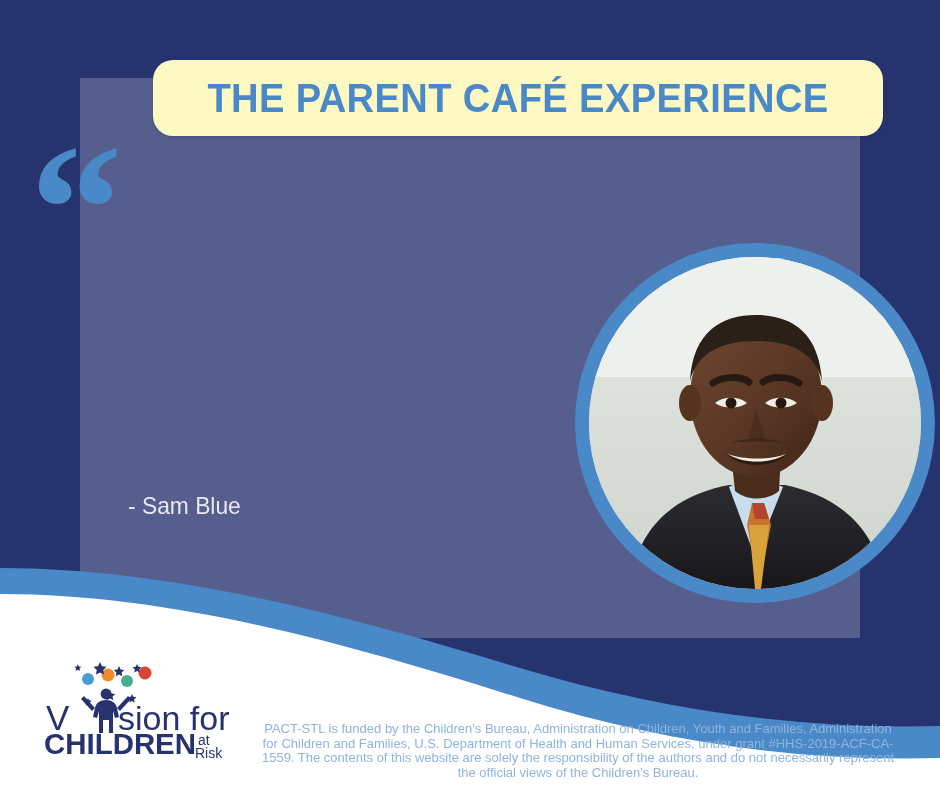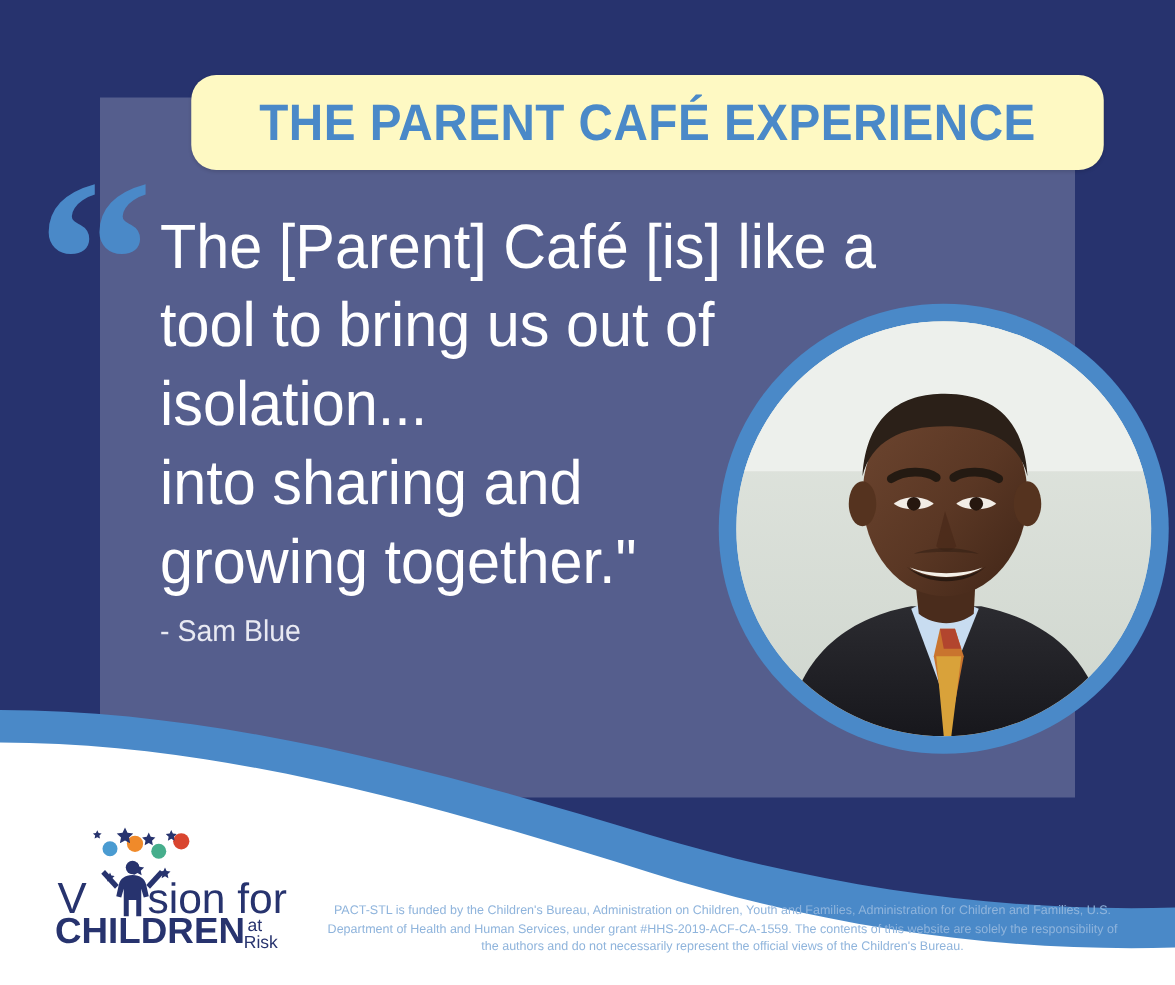--- a/index.html
+++ b/index.html
@@ -161,21 +161,21 @@
     height: 110px;
   }
 
   
   .footer-note {
     position: absolute;
     left: 258px;
     top: 722px;
     width: 640px;
     color: #8FB4DC;
-    font-size: 10px;
+    font-size: 13px;
     line-height: 14.5px;
     text-align: center;
   }
 </style>
 </head>
 <body>
 
 <div id="poster">
 
   <div class="bg-navy"></div>
@@ -185,27 +185,20 @@
     <path d="M0,10 C180,10 360,62 520,110 C660,152 800,172 940,168 L940,230 L0,230 Z" fill="#4A89C8"></path>
     <path d="M0,36 C180,36 360,90 520,140 C660,184 800,204 940,200 L940,230 L0,230 Z" fill="#FFFFFF"></path>
   </svg>
 
   <div class="title-pill">
     <div class="title-text">THE PARENT CAFÉ EXPERIENCE</div>
   </div>
 
   <div class="quote-mark">“</div>
 
-  <div class="quote-body">
-    <div class="quote-line">The [Parent] Café [is] like a</div>
-    <div class="quote-line">tool to bring us out of</div>
-    <div class="quote-line">isolation...</div>
-    <div class="quote-line">into sharing and</div>
-    <div class="quote-line">growing together."</div>
-  </div>
 
   <div class="attribution">- Sam Blue</div>
 
   <div class="portrait-ring">
     <div class="portrait-clip">
       <svg class="portrait-art" viewBox="0 0 332 332">
         <defs>
           <linearGradient id="bgw" x1="0" y1="0" x2="0" y2="1">
             <stop offset="0%" stop-color="#E4E8E2"></stop>
             <stop offset="100%" stop-color="#CFD6CE"></stop>

